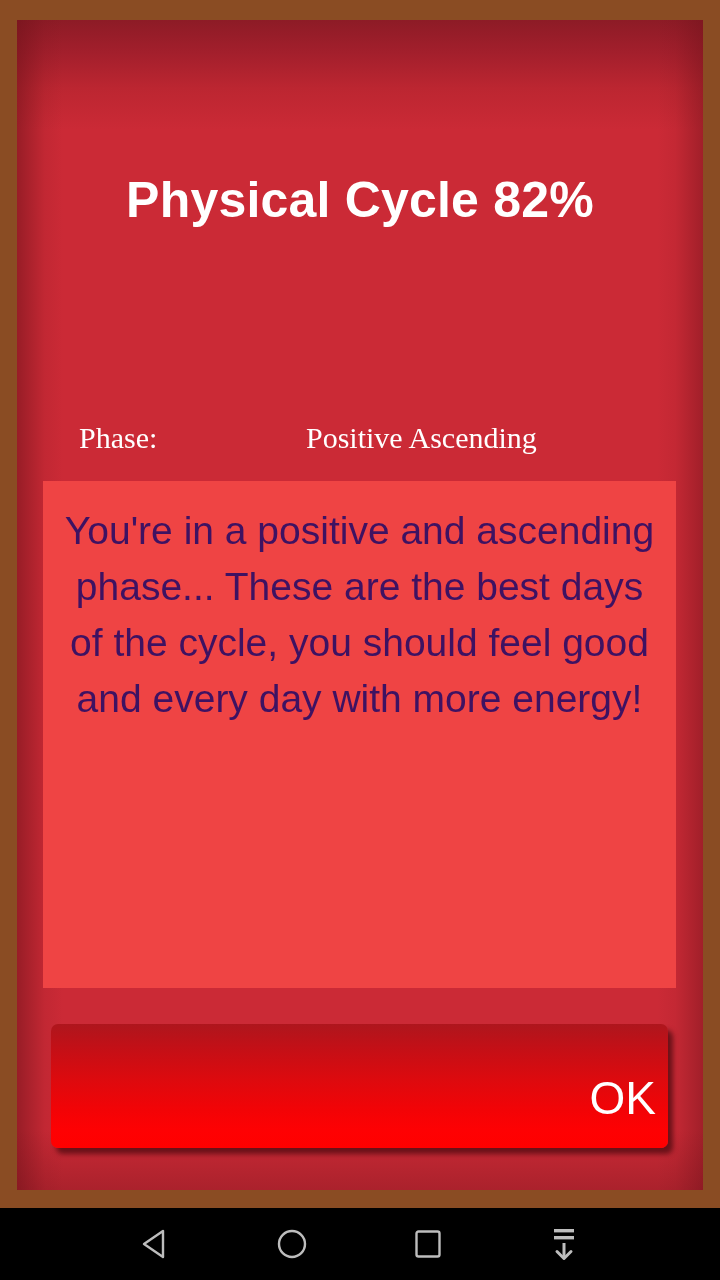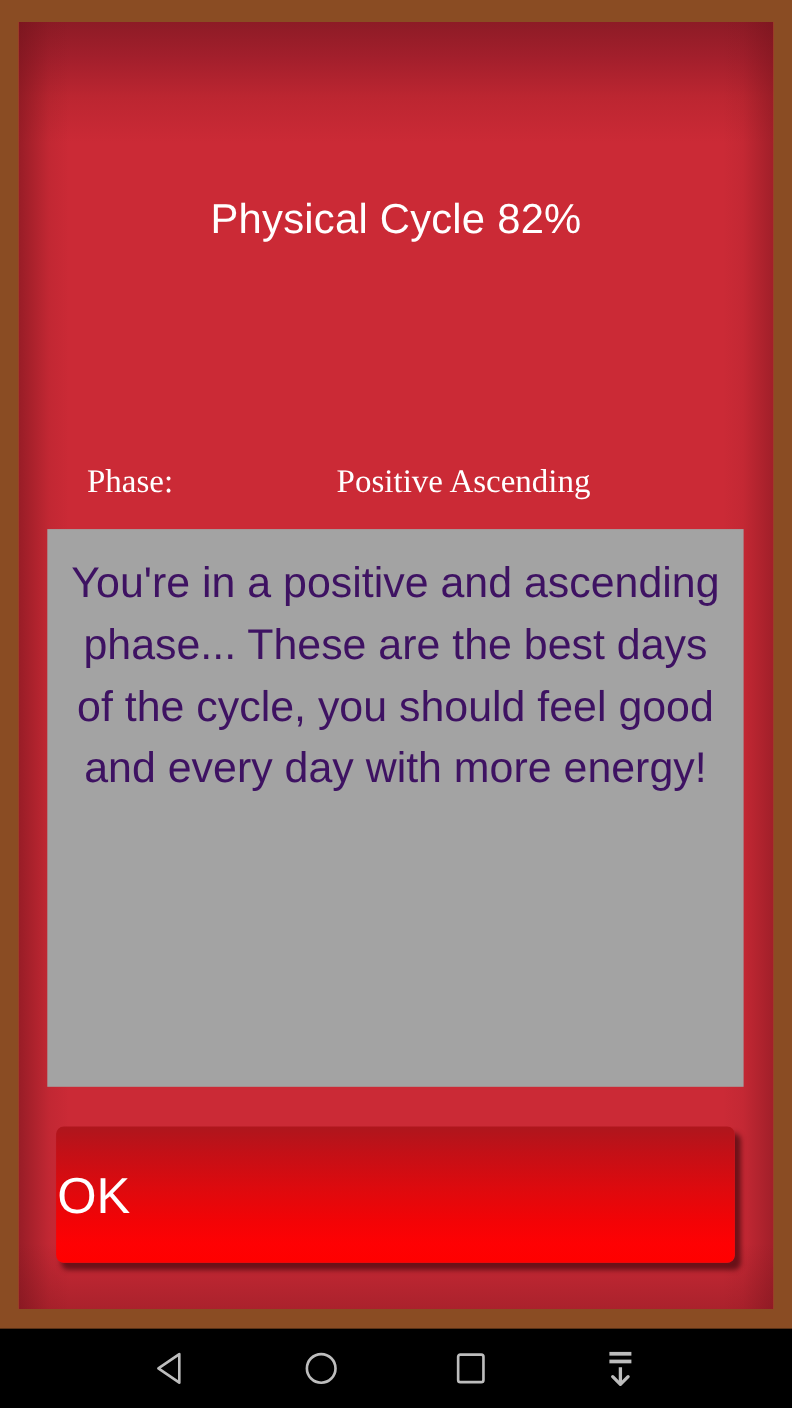--- a/index.html
+++ b/index.html
@@ -75,22 +75,22 @@
   }
 
   
   .dialog-title {
     position: absolute;
     left: 0;
     top: 150px;
     width: 686px;
     text-align: center;
     color: #FFFFFF;
-    font-size: 38px;
-    font-weight: 400;
+    font-size: 50px;
+    font-weight: 700;
     line-height: 60px;
     letter-spacing: 0.2px;
     white-space: nowrap;
   }
 
   
   .phase-row {
     position: absolute;
     left: 0;
     top: 396px;
@@ -112,21 +112,21 @@
     top: 0;
   }
 
   
   .message-card {
     position: absolute;
     left: 26px;
     top: 461px;
     width: 633px;
     height: 507px;
-    background: #a3a3a3;
+    background: #ef4444;
     box-sizing: border-box;
     padding: 22px 12px 0 12px;
     overflow: hidden;
   }
   .message-text {
     color: #3E1262;
     font-size: 39px;
     line-height: 56px;
     text-align: center;
     font-weight: 400;
@@ -141,22 +141,22 @@
     height: 124px;
     border: 0;
     border-radius: 7px;
     background: linear-gradient(to bottom, #AE161D 0%, #C21017 18%, #DD0A0E 45%, #F30306 70%, #FE0103 86%, #FF0000 100%);
     box-shadow: 5px 6px 5px rgba(60, 6, 10, 0.65);
     color: #FFFFFF;
     font-size: 46px;
     font-family: "Liberation Sans", sans-serif;
     font-weight: 400;
     line-height: 124px;
-    text-align: left;
-    padding: 1px;
+    text-align: right;
+    padding: 12px;
     cursor: pointer;
   }
 
   
   .nav-bar {
     position: absolute;
     left: 0;
     top: 1208px;
     width: 720px;
     height: 72px;

